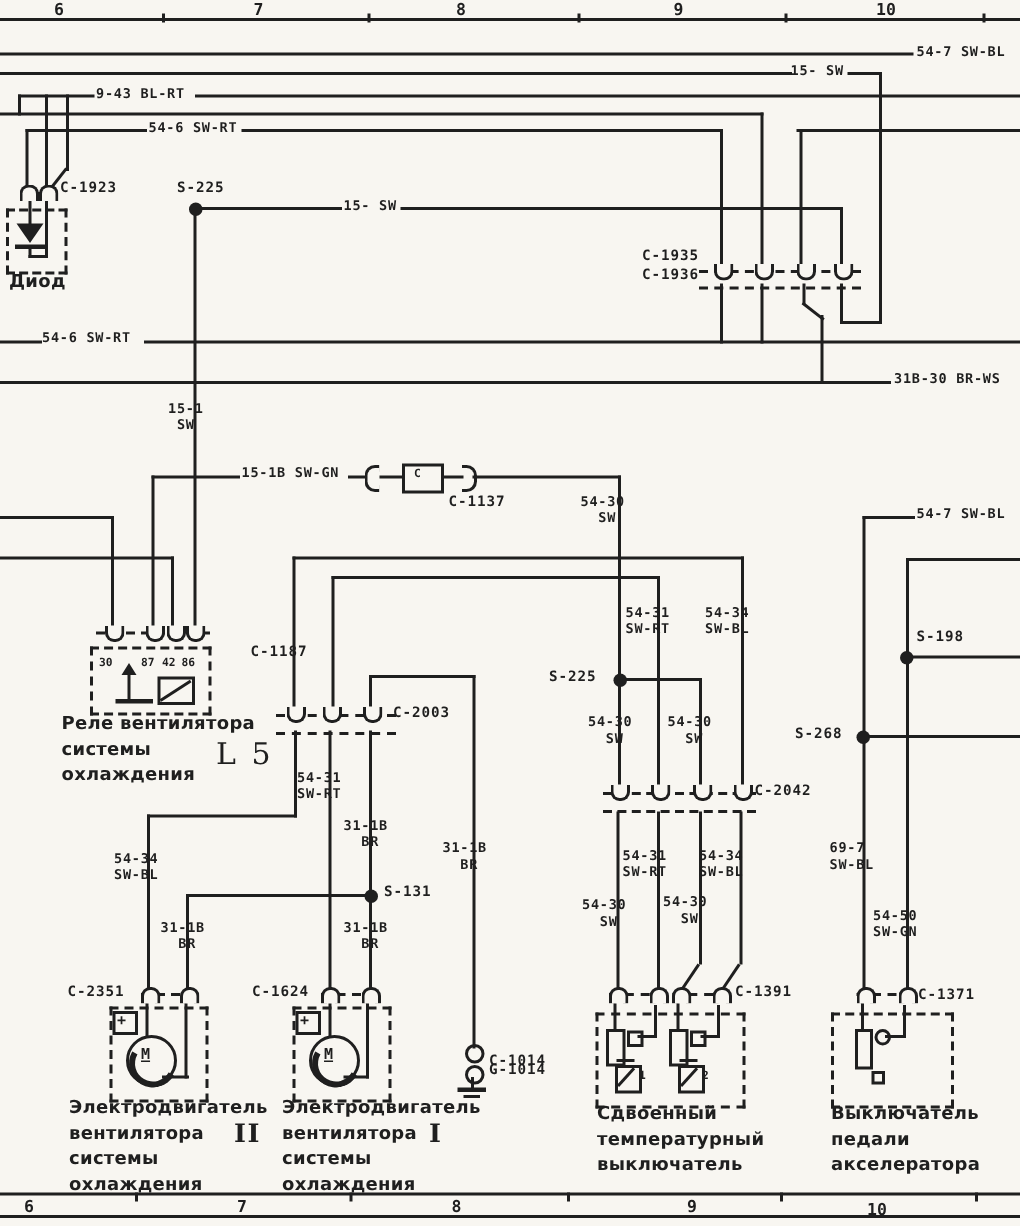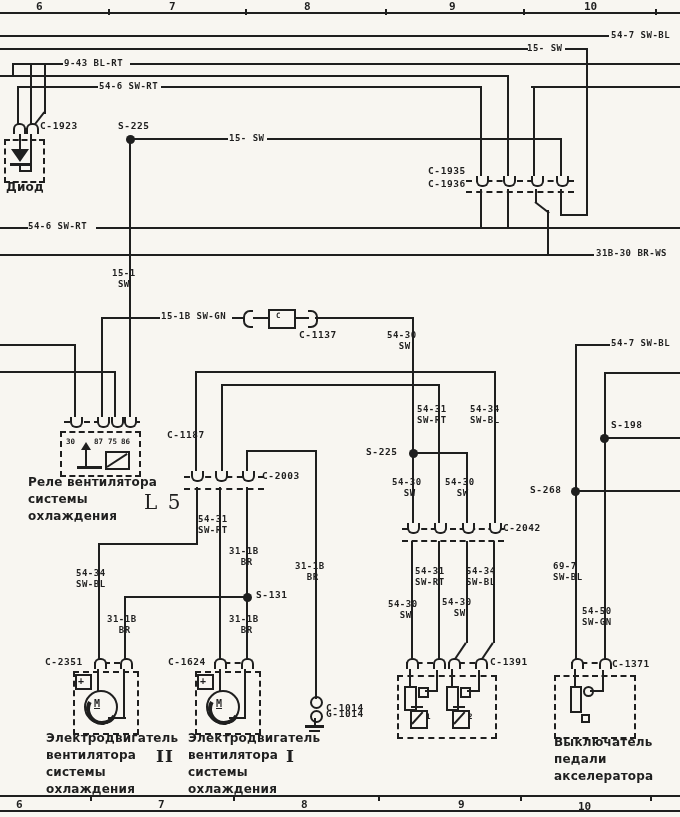--- a/index.html
+++ b/index.html
@@ -304,37 +304,40 @@
     <div class="lab lc" style="left: 611px; top: 419px;">S-198</div>
     <div class="lab lc" style="left: 530px; top: 484px;">S-268</div>
     <div class="lab lc" style="left: 256px; top: 589px;">S-131</div>
     <div class="lab lc" style="left: 45px; top: 656px;">C-2351</div>
     <div class="lab lc" style="left: 168px; top: 656px;">C-1624</div>
     <div class="lab lc" style="left: 490px; top: 656px;">C-1391</div>
     <div class="lab lc" style="left: 612px; top: 658px;">C-1371</div>
     <div class="lab lc" style="left: 326px; top: 702px;">C-1014</div>
     <div class="lab lc" style="left: 326px; top: 708px;">G-1014</div>
     <div class="lab ln" style="left: 6px; top: 179px;">Диод</div>
-    <div class="lab ln" style="left: 28px; top: 474px;">Реле вентилятора
+    <div class="lab ln" style="left: 41px; top: 474px;">Реле вентилятора
 системы
 охлаждения</div>
     <div class="lab ln" style="left: 46px; top: 730px;">Электродвигатель
 вентилятора
 системы
 охлаждения</div>
     <div class="lab ln" style="left: 188px; top: 730px;">Электродвигатель
 вентилятора
 системы
 охлаждения</div>
+    <div class="lab ln" style="left: 398px; top: 734px;">Сдвоенный
+температурный
+выключатель</div>
     <div class="lab ln" style="left: 554px; top: 734px;">Выключатель
 педали
 акселератора</div>
     <div class="lab lt" style="left: 66px; top: 438px;">30</div>
     <div class="lab lt" style="left: 94px; top: 438px;">87</div>
-    <div class="lab lt" style="left: 108px; top: 438px;">75</div>
+    <div class="lab lt" style="left: 108px; top: 438px;">42</div>
     <div class="lab lt" style="left: 121px; top: 438px;">86</div>
     <div class="lab lt" style="left: 426px; top: 713px;">1</div>
     <div class="lab lt" style="left: 468px; top: 713px;">2</div>
     <div class="lab lt" style="left: 276px; top: 312px;">C</div>
     <div class="lab lb" style="left: 144px; top: 492px;">L 5</div>
     <div class="lab lrm" style="left: 156px; top: 748px;">II</div>
     <div class="lab lrm" style="left: 286px; top: 748px;">I</div>
     <div class="lab lm" style="left: 94px; top: 699px;">M</div>
     <div class="lab lm" style="left: 216px; top: 699px;">M</div>
     <div class="lab lp" style="left: 78px; top: 676px;">+</div>

